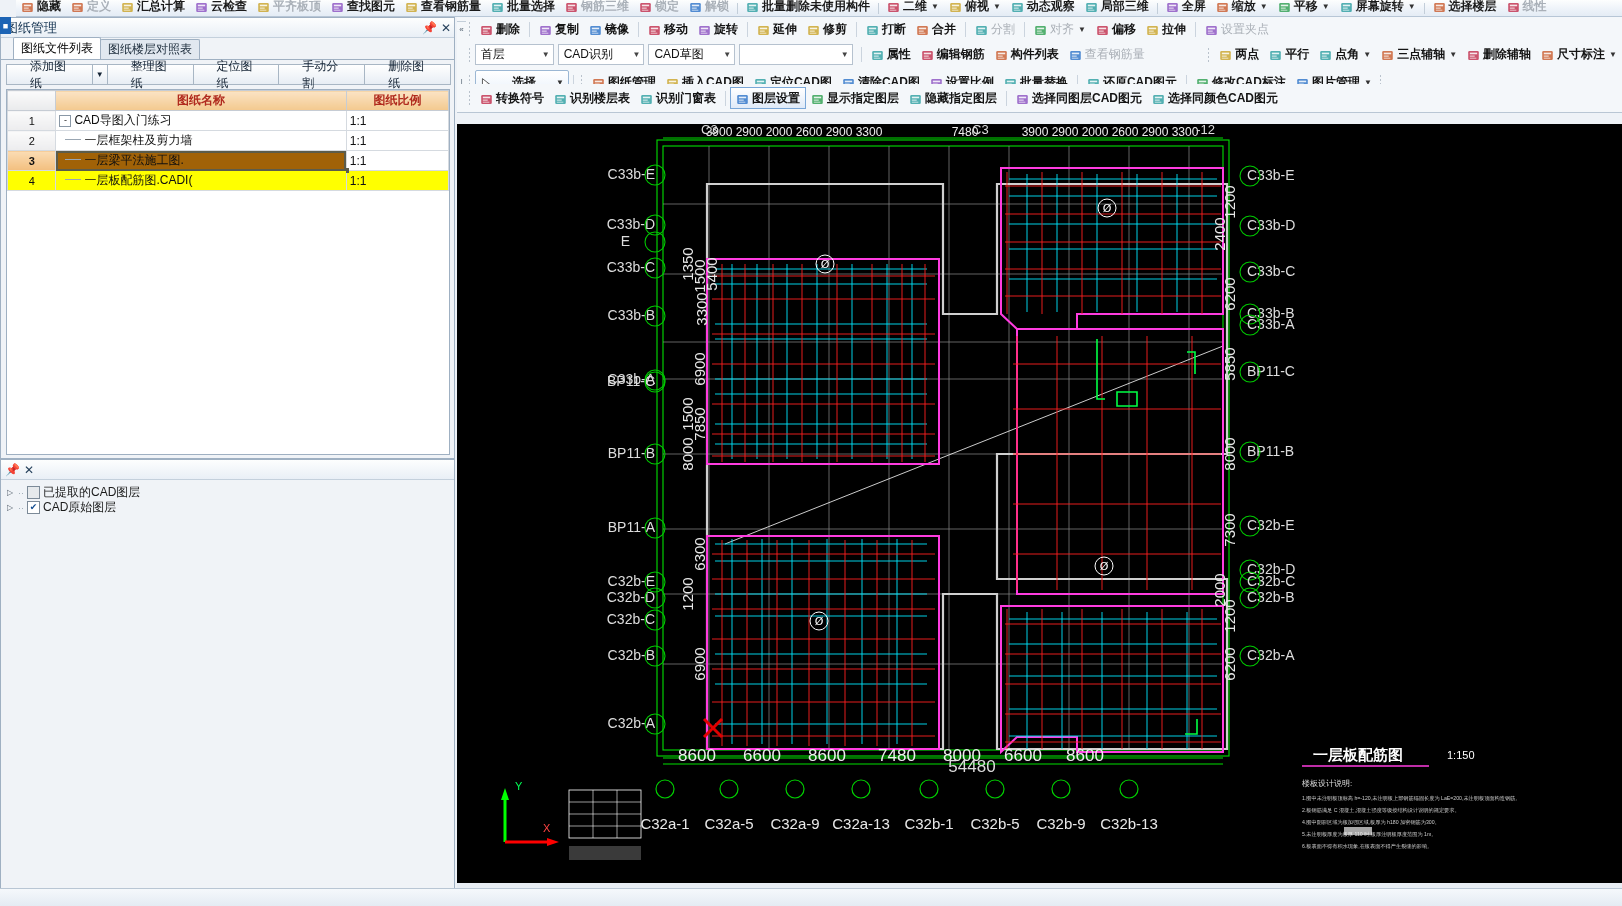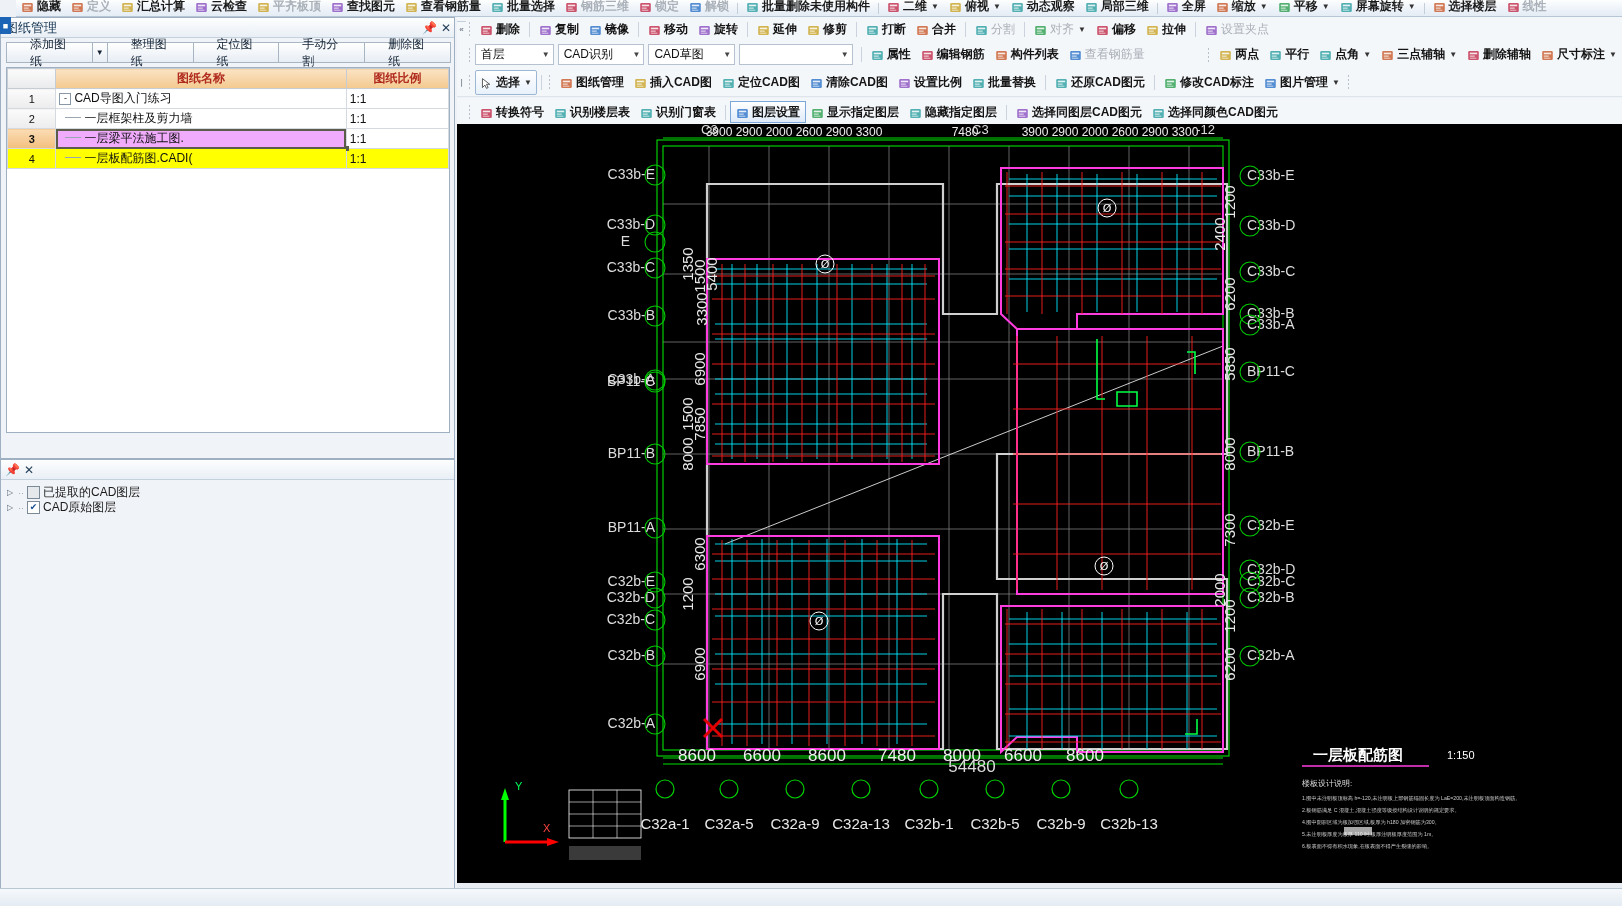--- a/index.html
+++ b/index.html
@@ -30,35 +30,35 @@
   .ico{display:inline-block;width:13px;height:13px;position:relative;top:1px;flex:none;}
 
   
   .tb{
     position:absolute;left:457px;background:#f4f7fa;
     display:flex;align-items:center;white-space:nowrap;overflow:hidden;
   }
   .tb2{top:17px;width:1165px;height:24px;border-bottom:1px solid #dde4ec;}
   .tb3{top:41px;width:1165px;height:27px;border-bottom:1px solid #dde4ec;}
   .tb4{top:68px;width:1165px;height:28px;border-bottom:1px solid #dde4ec;}
-  .tb5{top:98px;width:1165px;height:28px;border-bottom:1px solid #b9c6d4;}
+  .tb5{top:84px;width:1165px;height:28px;border-bottom:1px solid #b9c6d4;}
   .tbi{
     display:inline-flex;align-items:center;gap:3px;height:20px;
     padding:0 5px;font-size:12px;font-weight:bold;color:#141414;cursor:default;
   }
   .tbi.dim{color:#a9afb6;font-weight:normal;}
   .tbsep{width:1px;height:15px;background:#cbd4de;margin:0 4px;}
   .grip{width:3px;height:16px;margin:0 4px 0 2px;flex:none;
     background-image:radial-gradient(#b9c2cc 40%,transparent 41%);
     background-size:3px 4px;}
   .caret{font-size:8px;color:#333;margin-left:1px;}
   .sel-btn{
     border:1px solid #9bb7d4;background:linear-gradient(#ffffff,#e8f1fb);
     border-radius:2px;padding:1px 4px;height:21px;
-    display:inline-flex;align-items:center;gap:3px;font-weight:bold;font-size:12px;
+    display:inline-flex;align-items:center;gap:19px;font-weight:bold;font-size:12px;
   }
   .combo{
     border:1px solid #b6c2cf;background:#fff;height:19px;
     display:inline-flex;align-items:center;justify-content:space-between;
     font-size:12px;padding:0 3px 0 5px;margin-right:4px;color:#111;
   }
   .combo .cv{padding-right:12px;}
   .combo .cd{font-size:8px;color:#444;}
 
   
@@ -105,21 +105,21 @@
   }
   table.dg th.blank{background:linear-gradient(#fbfbfb,#e9eaec);border-color:#c6ccd4;}
   table.dg td{border:1px solid #d5dae0;height:19px;padding:0 3px;
     white-space:nowrap;color:#101010;}
   td.rn{background:linear-gradient(#fbfbfb,#ececee);text-align:center;width:18px;
     color:#222;font-size:11px;}
   td.rn.sel{background:linear-gradient(#fbdcb4,#f2bf7e);font-weight:bold;}
   .colw-name{width:153px;}
   .colw-scale{width:48px;}
   tr.yellow td{background:#ffff00;}
-  tr.sel td.nm{background:#f0abfc;}
+  tr.sel td.nm{background:#a16207;}
   td.nm{position:relative;}
   .sel-box{outline:2px solid #5c5c4a;outline-offset:-2px;}
   .handle{position:absolute;right:-3px;bottom:-3px;width:5px;height:5px;background:#5c5c4a;}
   .expander{
     display:inline-block;width:10px;height:10px;border:1px solid #8a98a6;
     background:#fff;font-size:9px;line-height:8px;text-align:center;color:#222;
     vertical-align:middle;margin-right:3px;
   }
   .dash{display:inline-block;width:16px;border-top:1px solid #9aa6b2;
     vertical-align:middle;margin:0 3px 2px 6px;}
@@ -815,20 +815,24 @@
       </div>
   </div>
 
   <div class="blue-tab">■</div>
   <div class="panel-dm">
     <div class="panel-title">
       <span class="ptxt">图纸管理</span>
       <span class="pin">📌</span>
       <span class="xbtn">✕</span>
     </div>
+    <div class="tabs" id="dmTabs">
+        <div class="tab active">图纸文件列表</div>
+        <div class="tab">图纸楼层对照表</div>
+      </div>
     <div class="btnbar" id="dmButtons">
         <div class="tbtn">添加图纸</div>
         <div class="tbtn arrow">
           <span style="font-size:8px">▼</span>
         </div>
         <div class="tbtn">整理图纸</div>
         <div class="tbtn">定位图纸</div>
         <div class="tbtn">手动分割</div>
         <div class="tbtn">删除图纸</div>
       </div>

